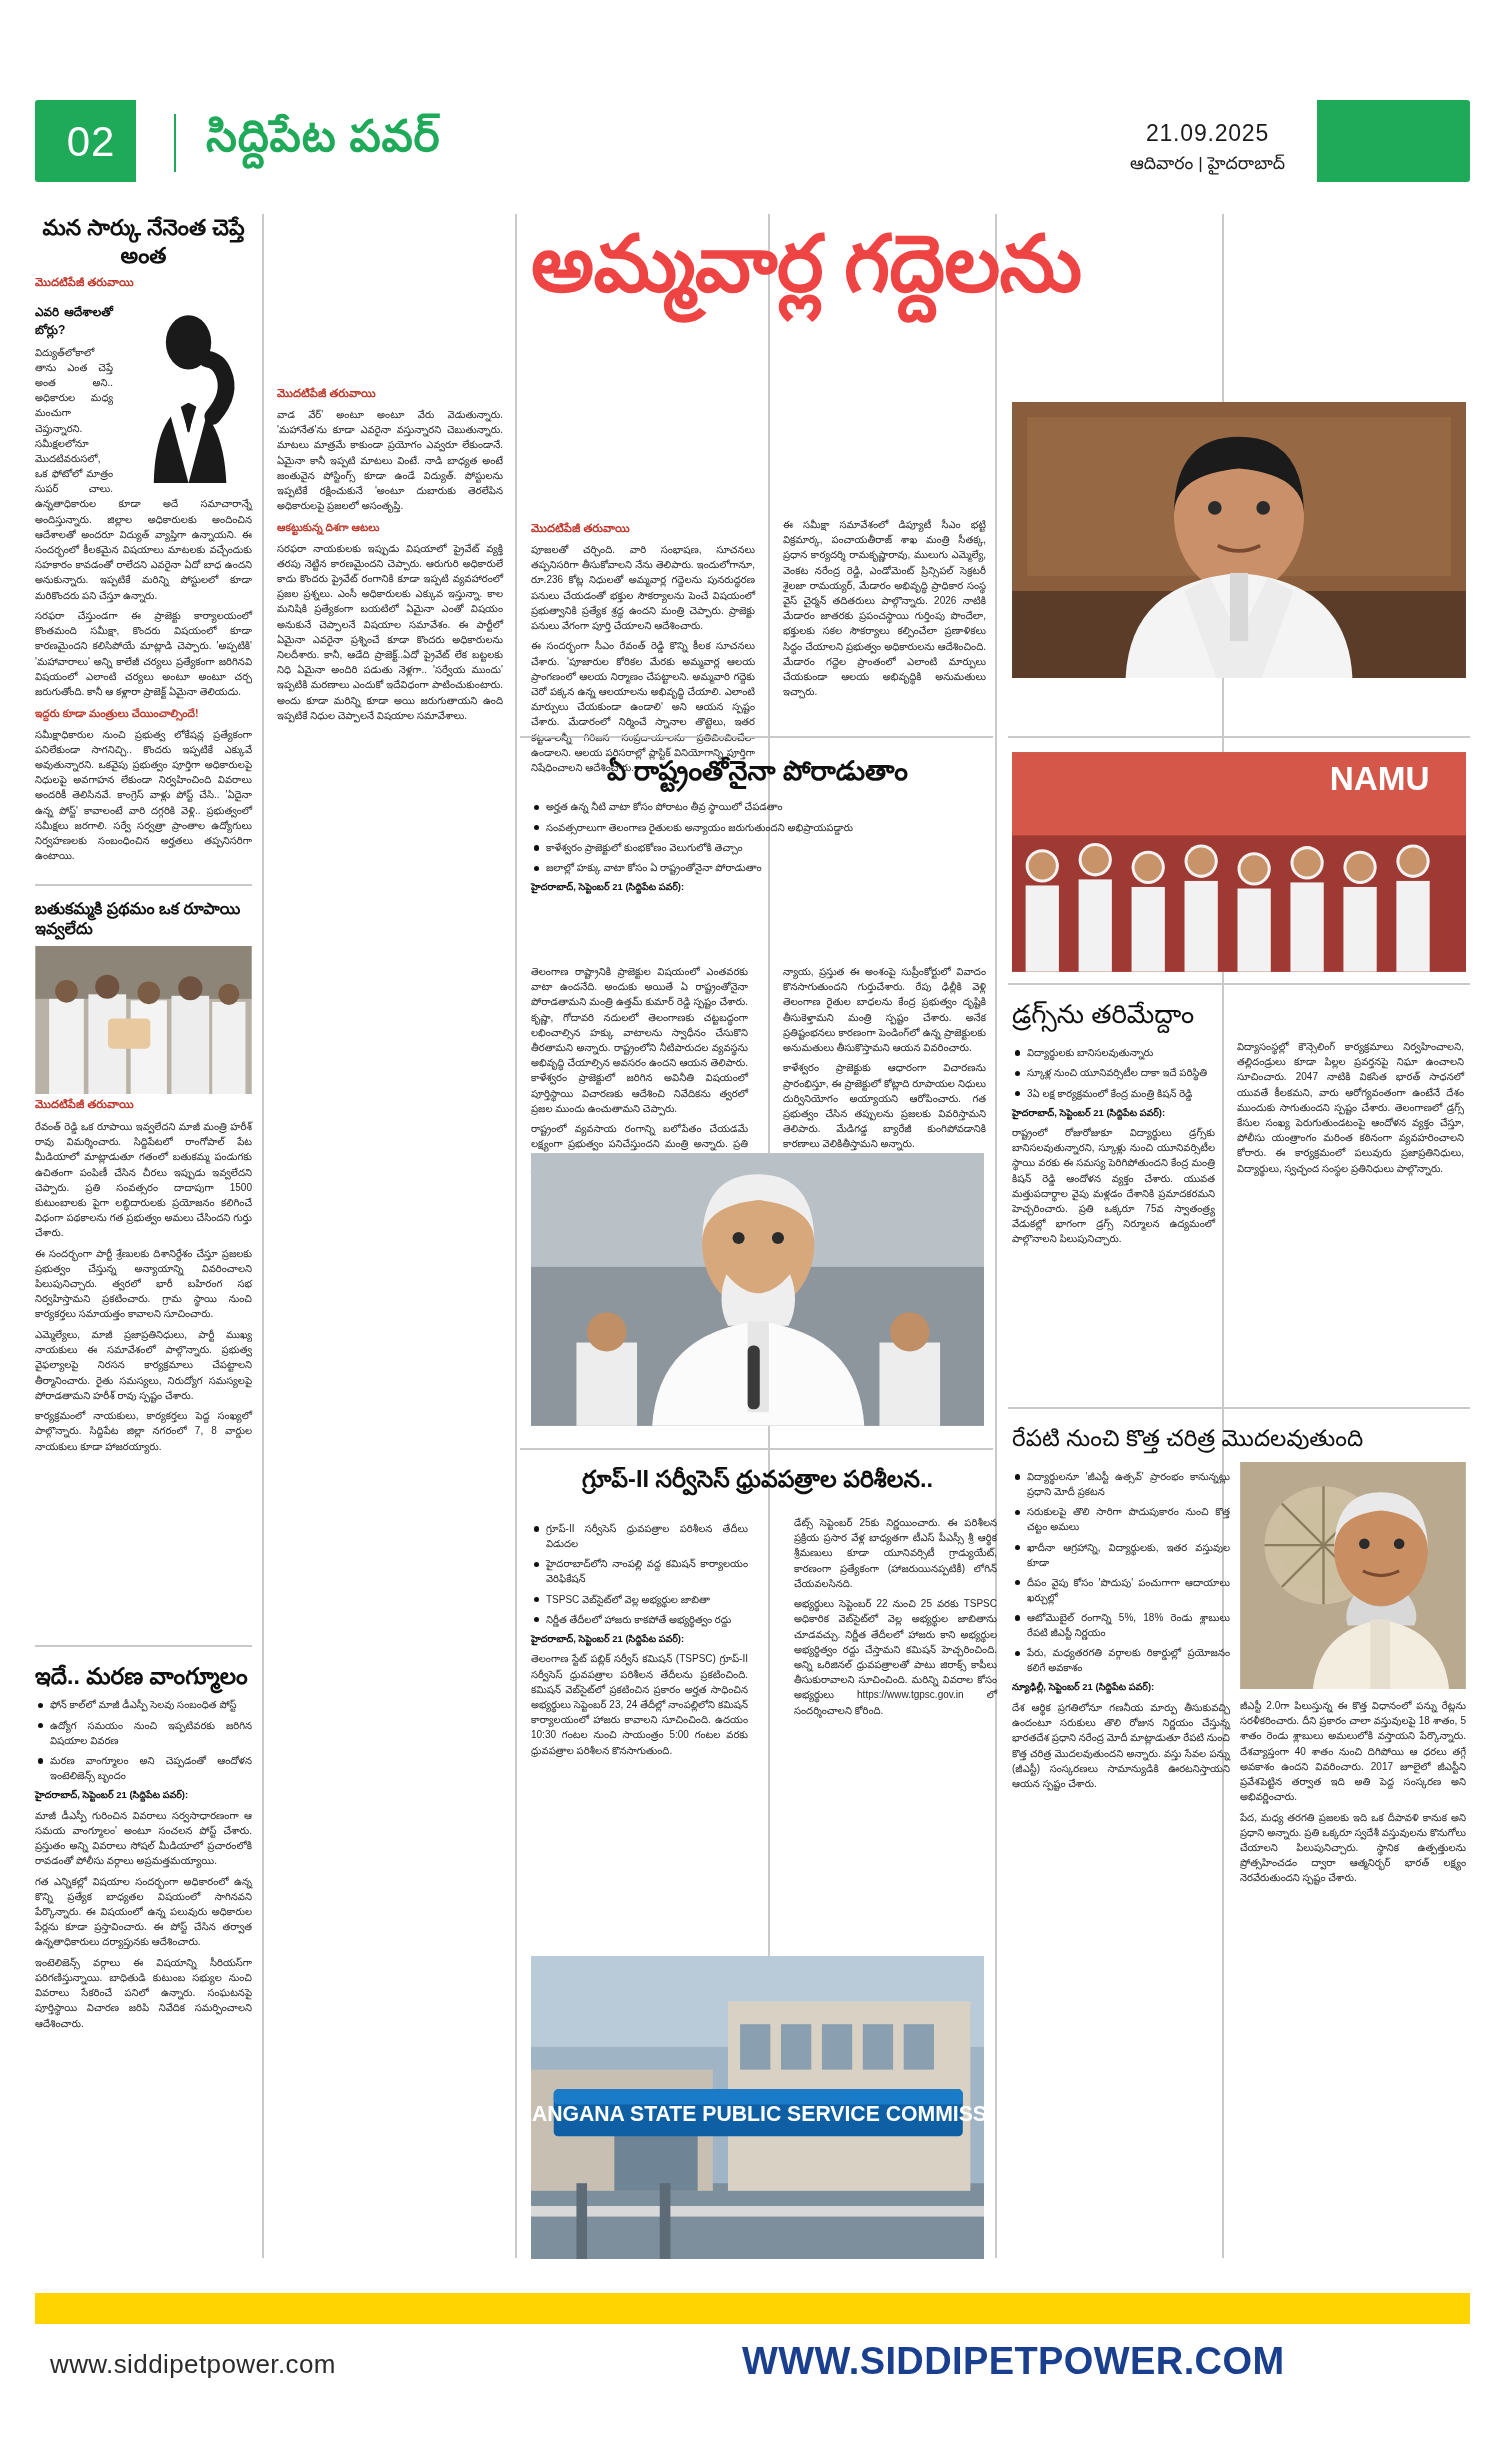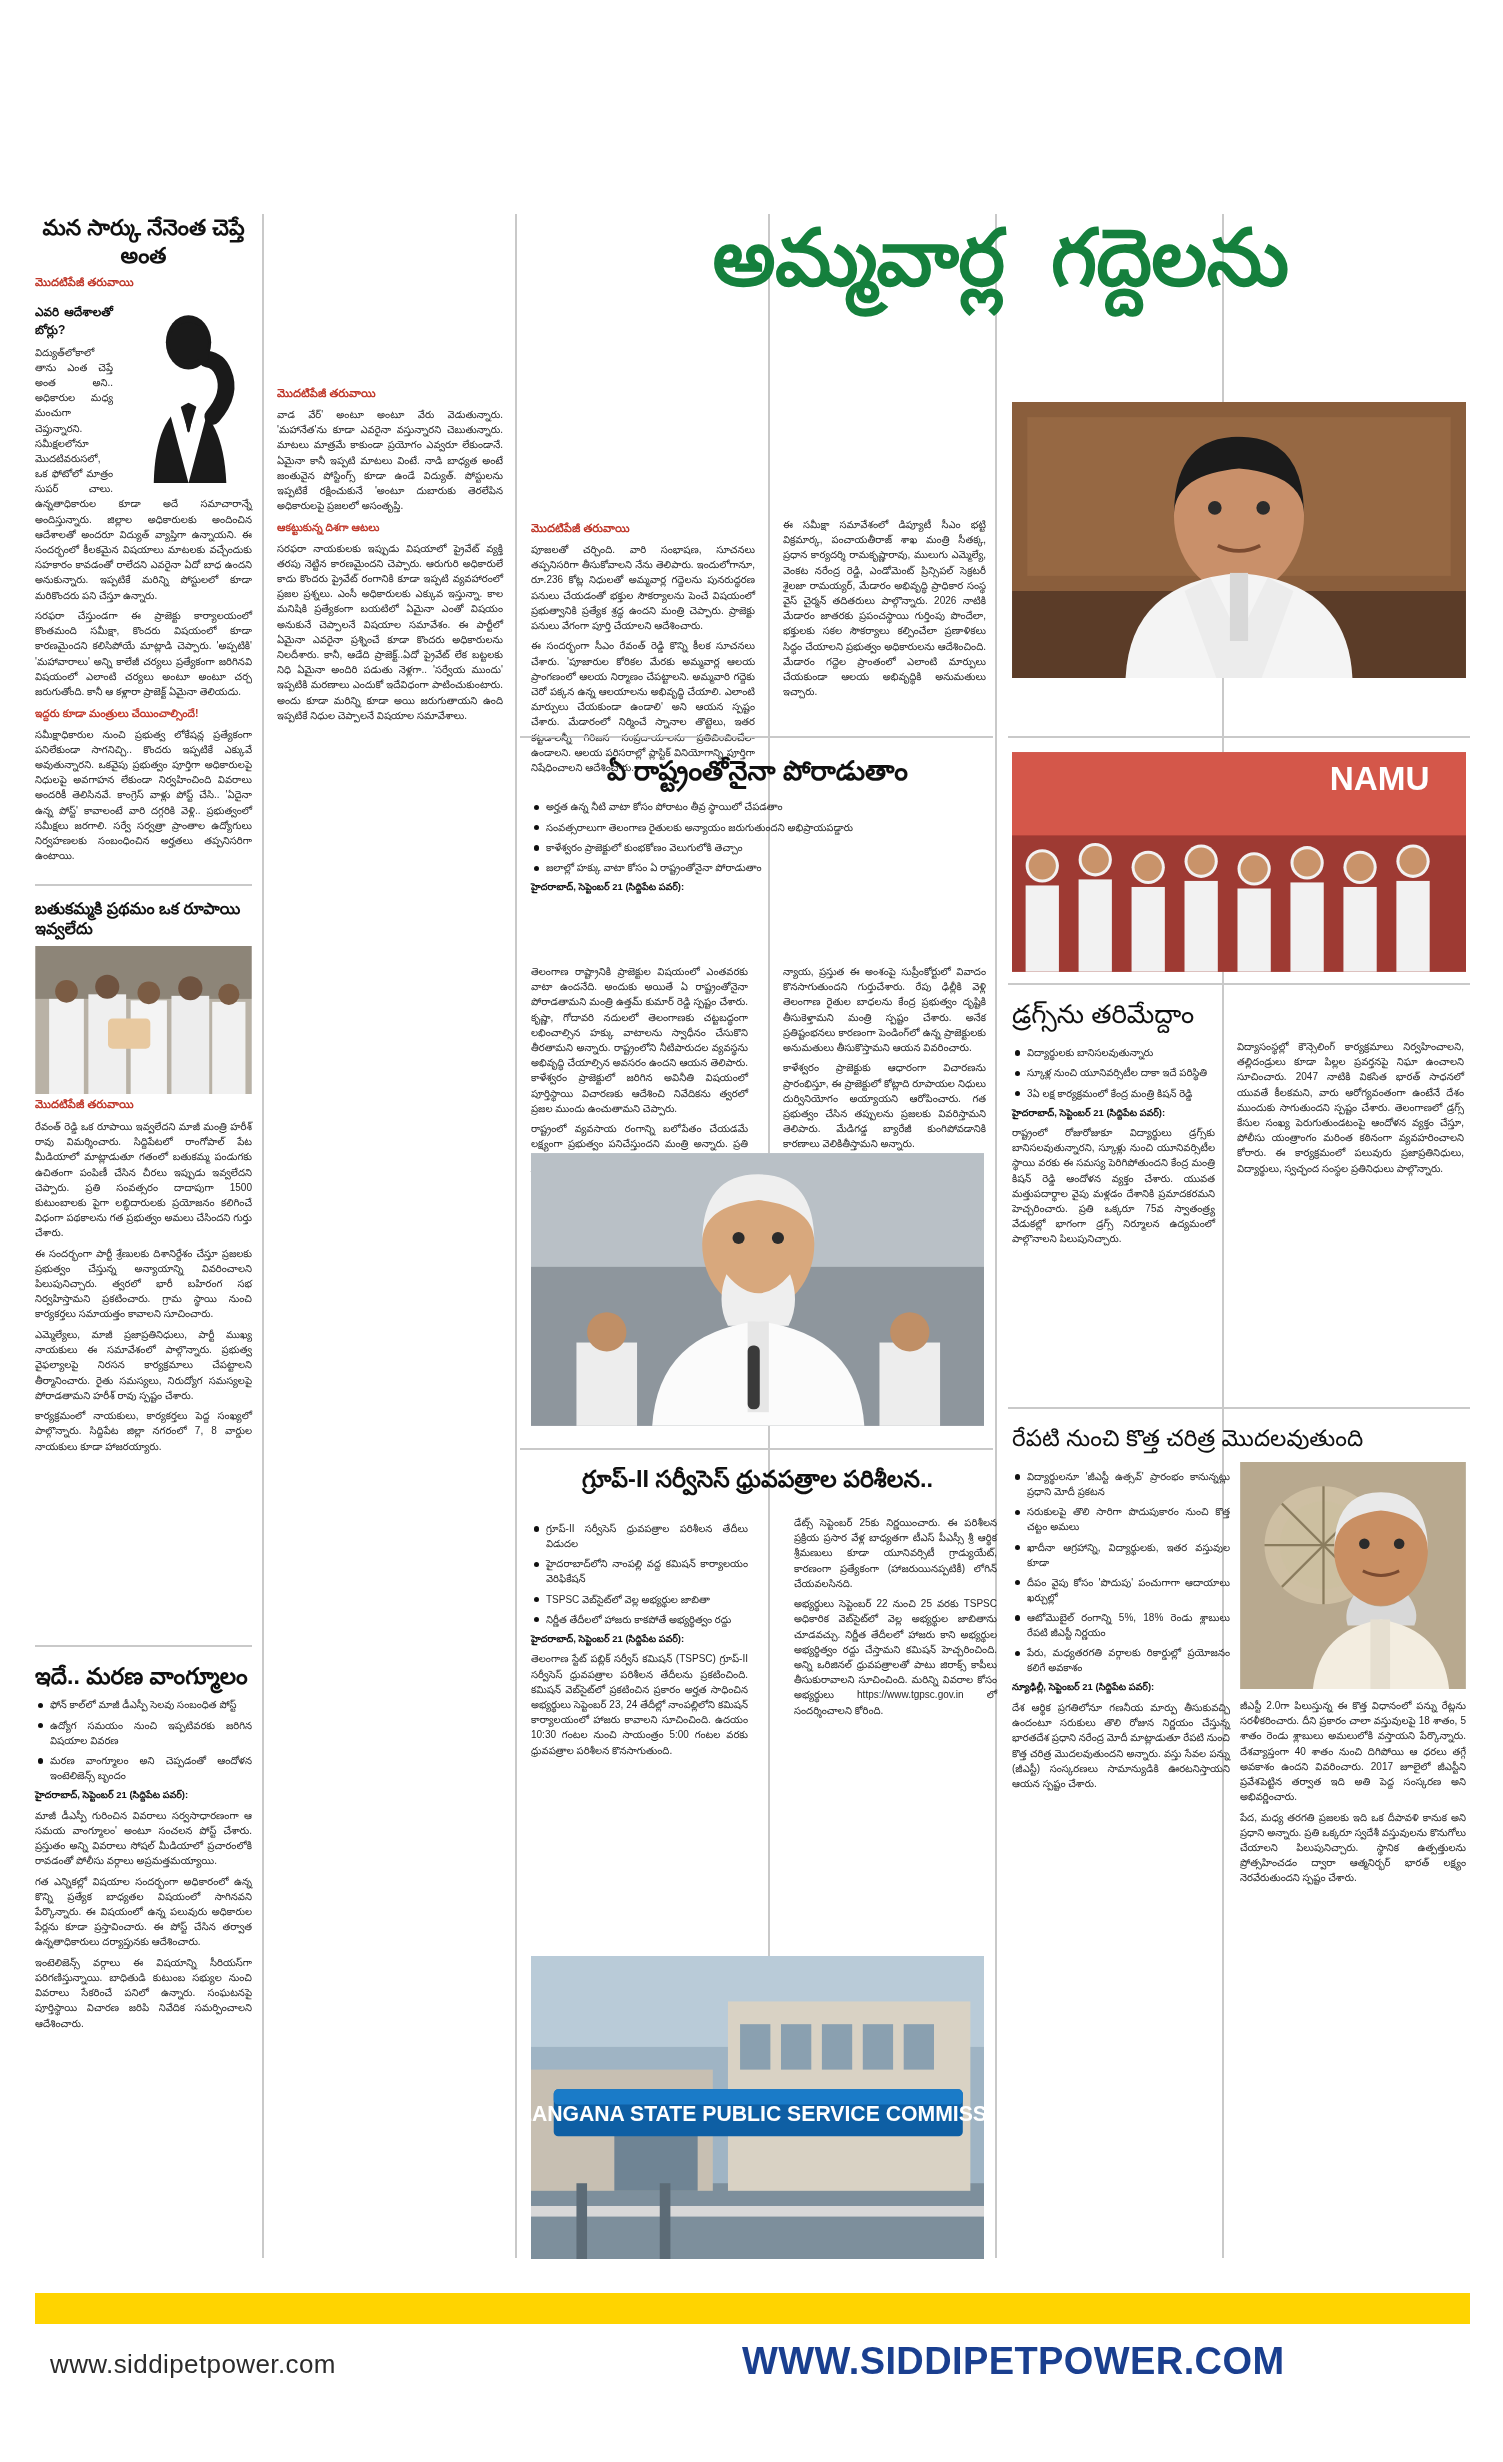--- a/index.html
+++ b/index.html
@@ -127,24 +127,23 @@
     font-weight: bold;
     color: #111;
     margin: 6px 0 3.8px 0;
   }
 
   
   .big-headline {
     font-size: 79px;
     line-height: 1.12;
     font-weight: bold;
-    color: #15803d;
-    text-align: center;
+    color: #ef4444;
+    text-align: left;
     letter-spacing: -0.8px;
-    font-family: Liberation Mono, monospace;
   }
 
   .sec-head {
     font-size: 27px;
     font-weight: bold;
     color: #111;
     line-height: 1.25;
     text-align: center;
   }
   .sec-head-left {
@@ -211,20 +210,31 @@
     font-weight: bold;
     color: #1a3f8f;
     letter-spacing: 0.4px;
   }
 </style>
 </head>
 <body>
 
 <div class="page">
 
+  <div class="masthead">
+    <div class="masthead-bar"></div>
+    <div class="masthead-white-block"></div>
+    <div class="page-number">02</div>
+    <div class="masthead-divider"></div>
+    <div class="masthead-title">సిద్దిపేట పవర్</div>
+    <div class="masthead-date">
+      <div class="d1">21.09.2025</div>
+      <div class="d2">ఆదివారం | హైదరాబాద్</div>
+    </div>
+  </div>
 
   <div class="content">
 
     <div class="vrule" style="left:227px; height:2044px;"></div>
     <div class="vrule" style="left:480px; height:2044px;"></div>
     <div class="vrule" style="left:733px; height:2044px;"></div>
     <div class="vrule" style="left:960px; height:2044px;"></div>
     <div class="vrule" style="left:1187px; height:2044px;"></div>
 
     <div class="col" style="left:0; top:0; width:217px;">

